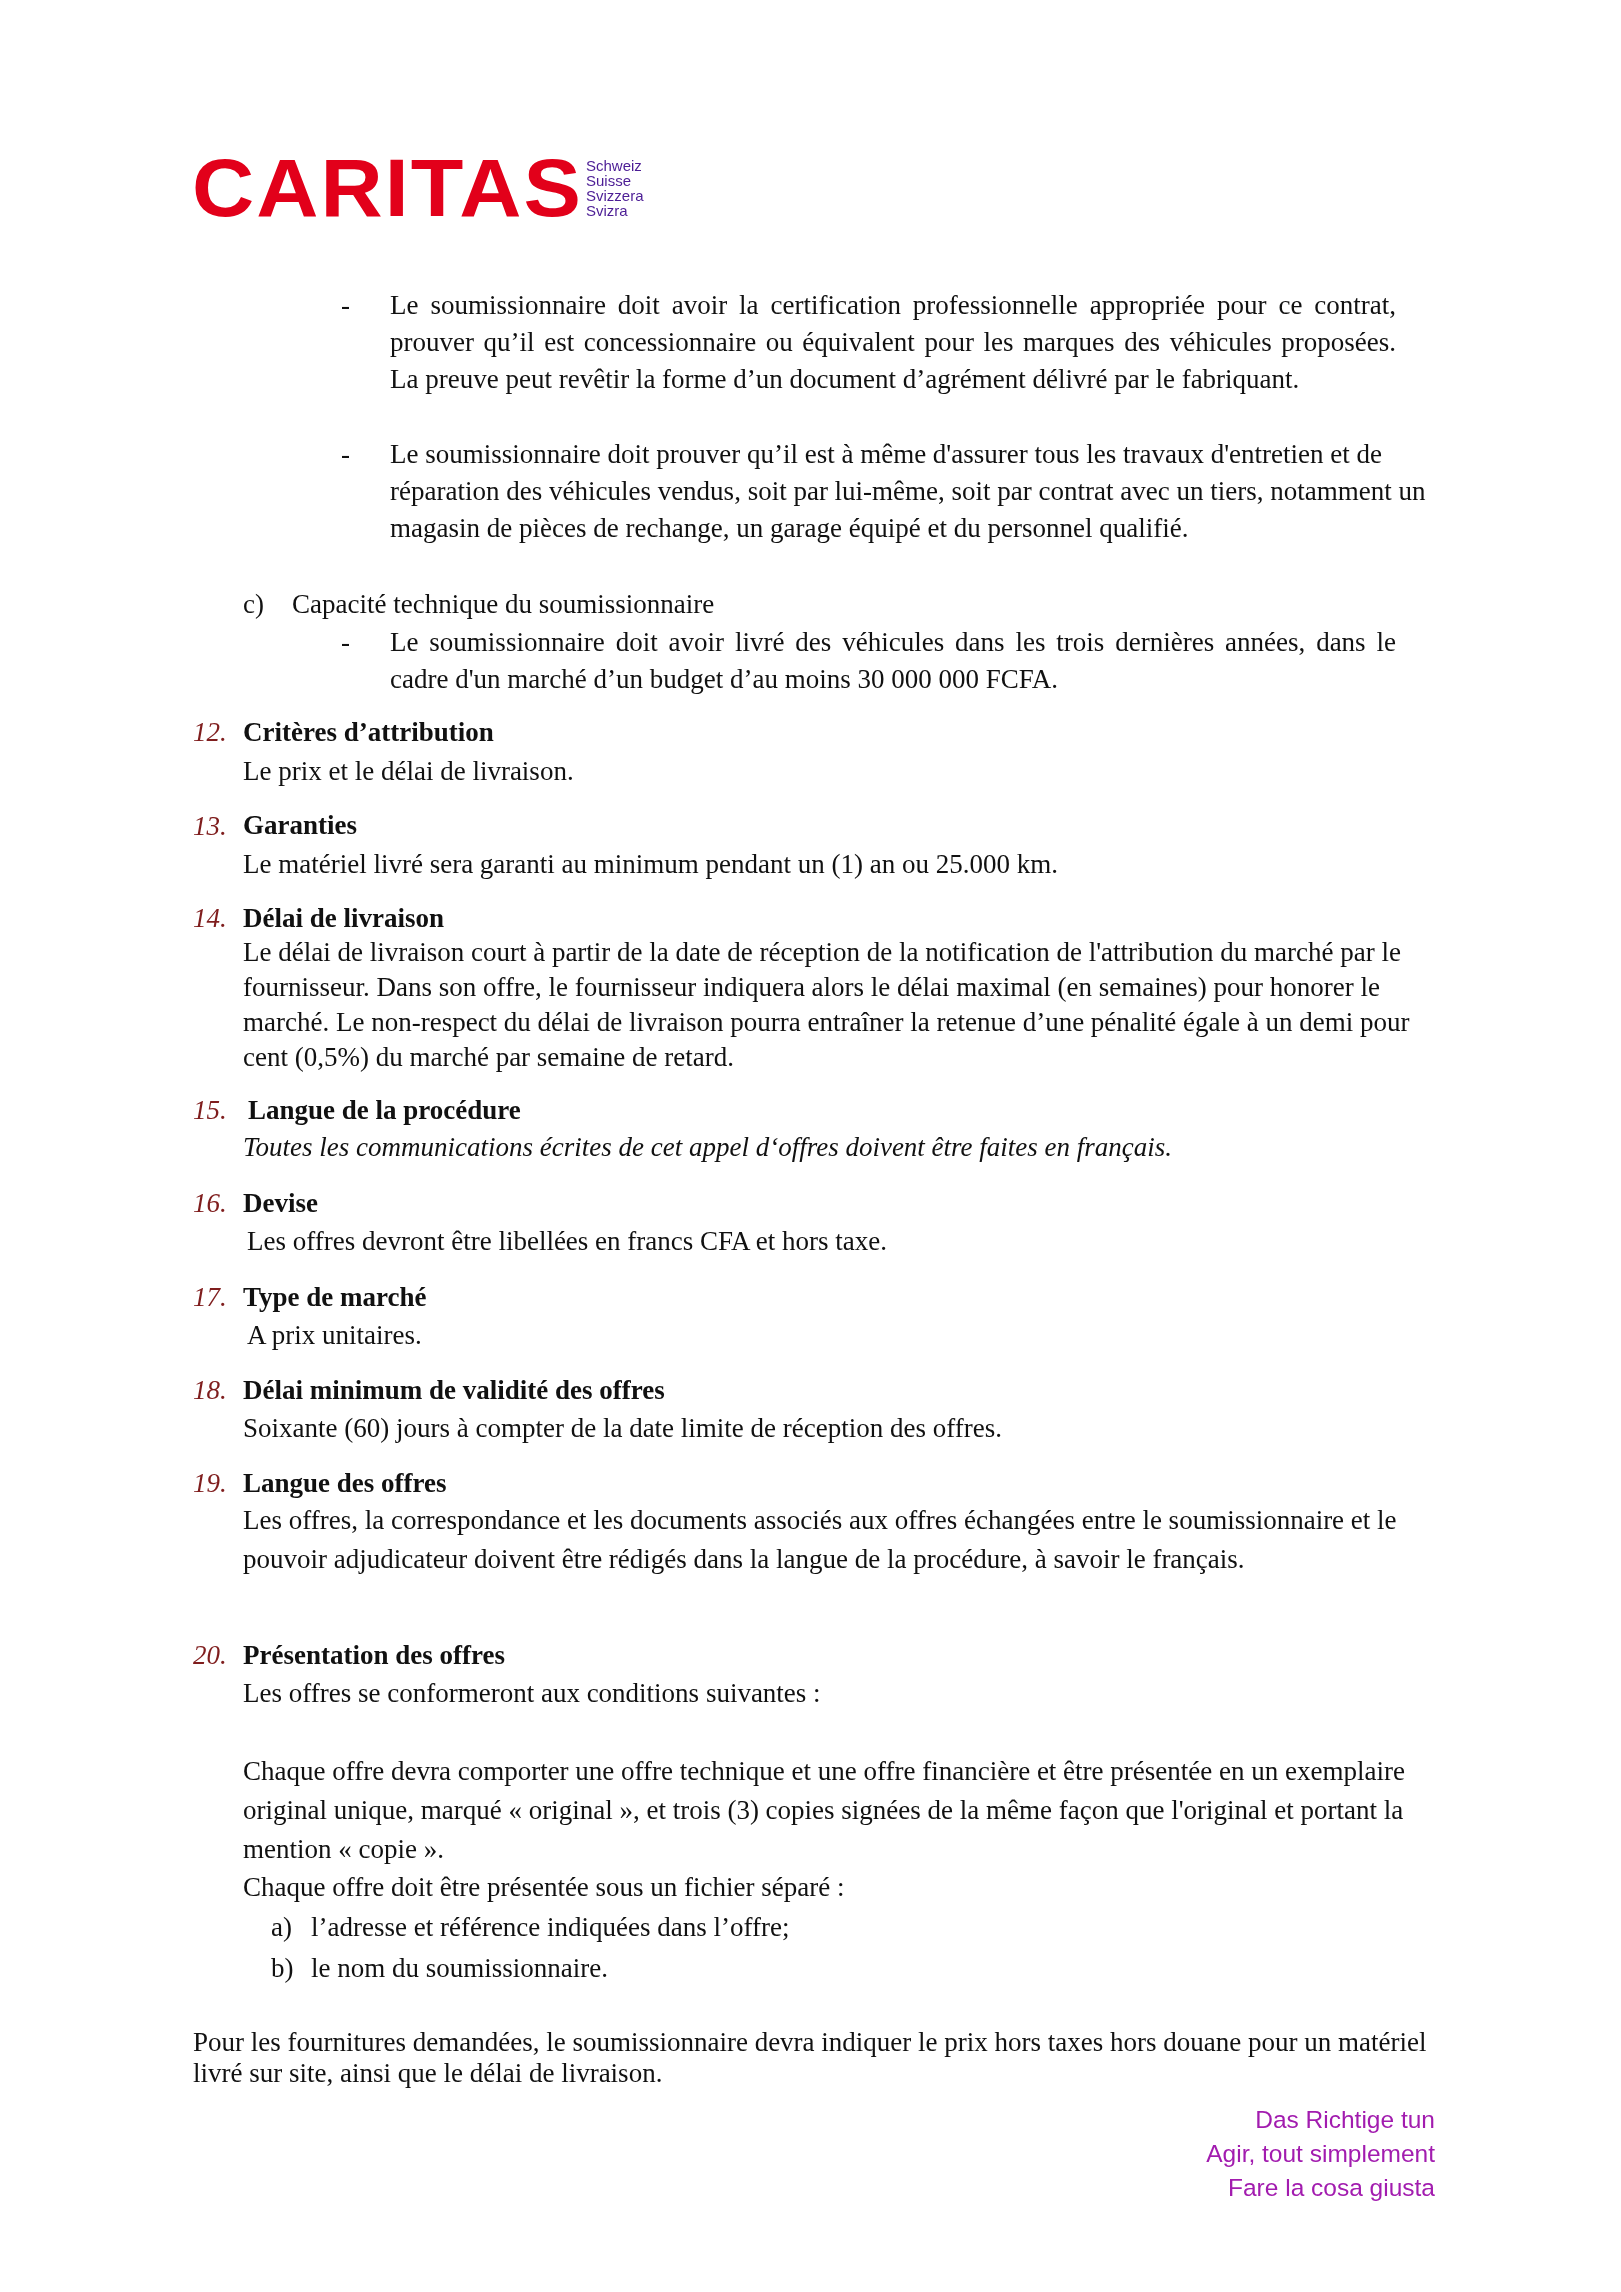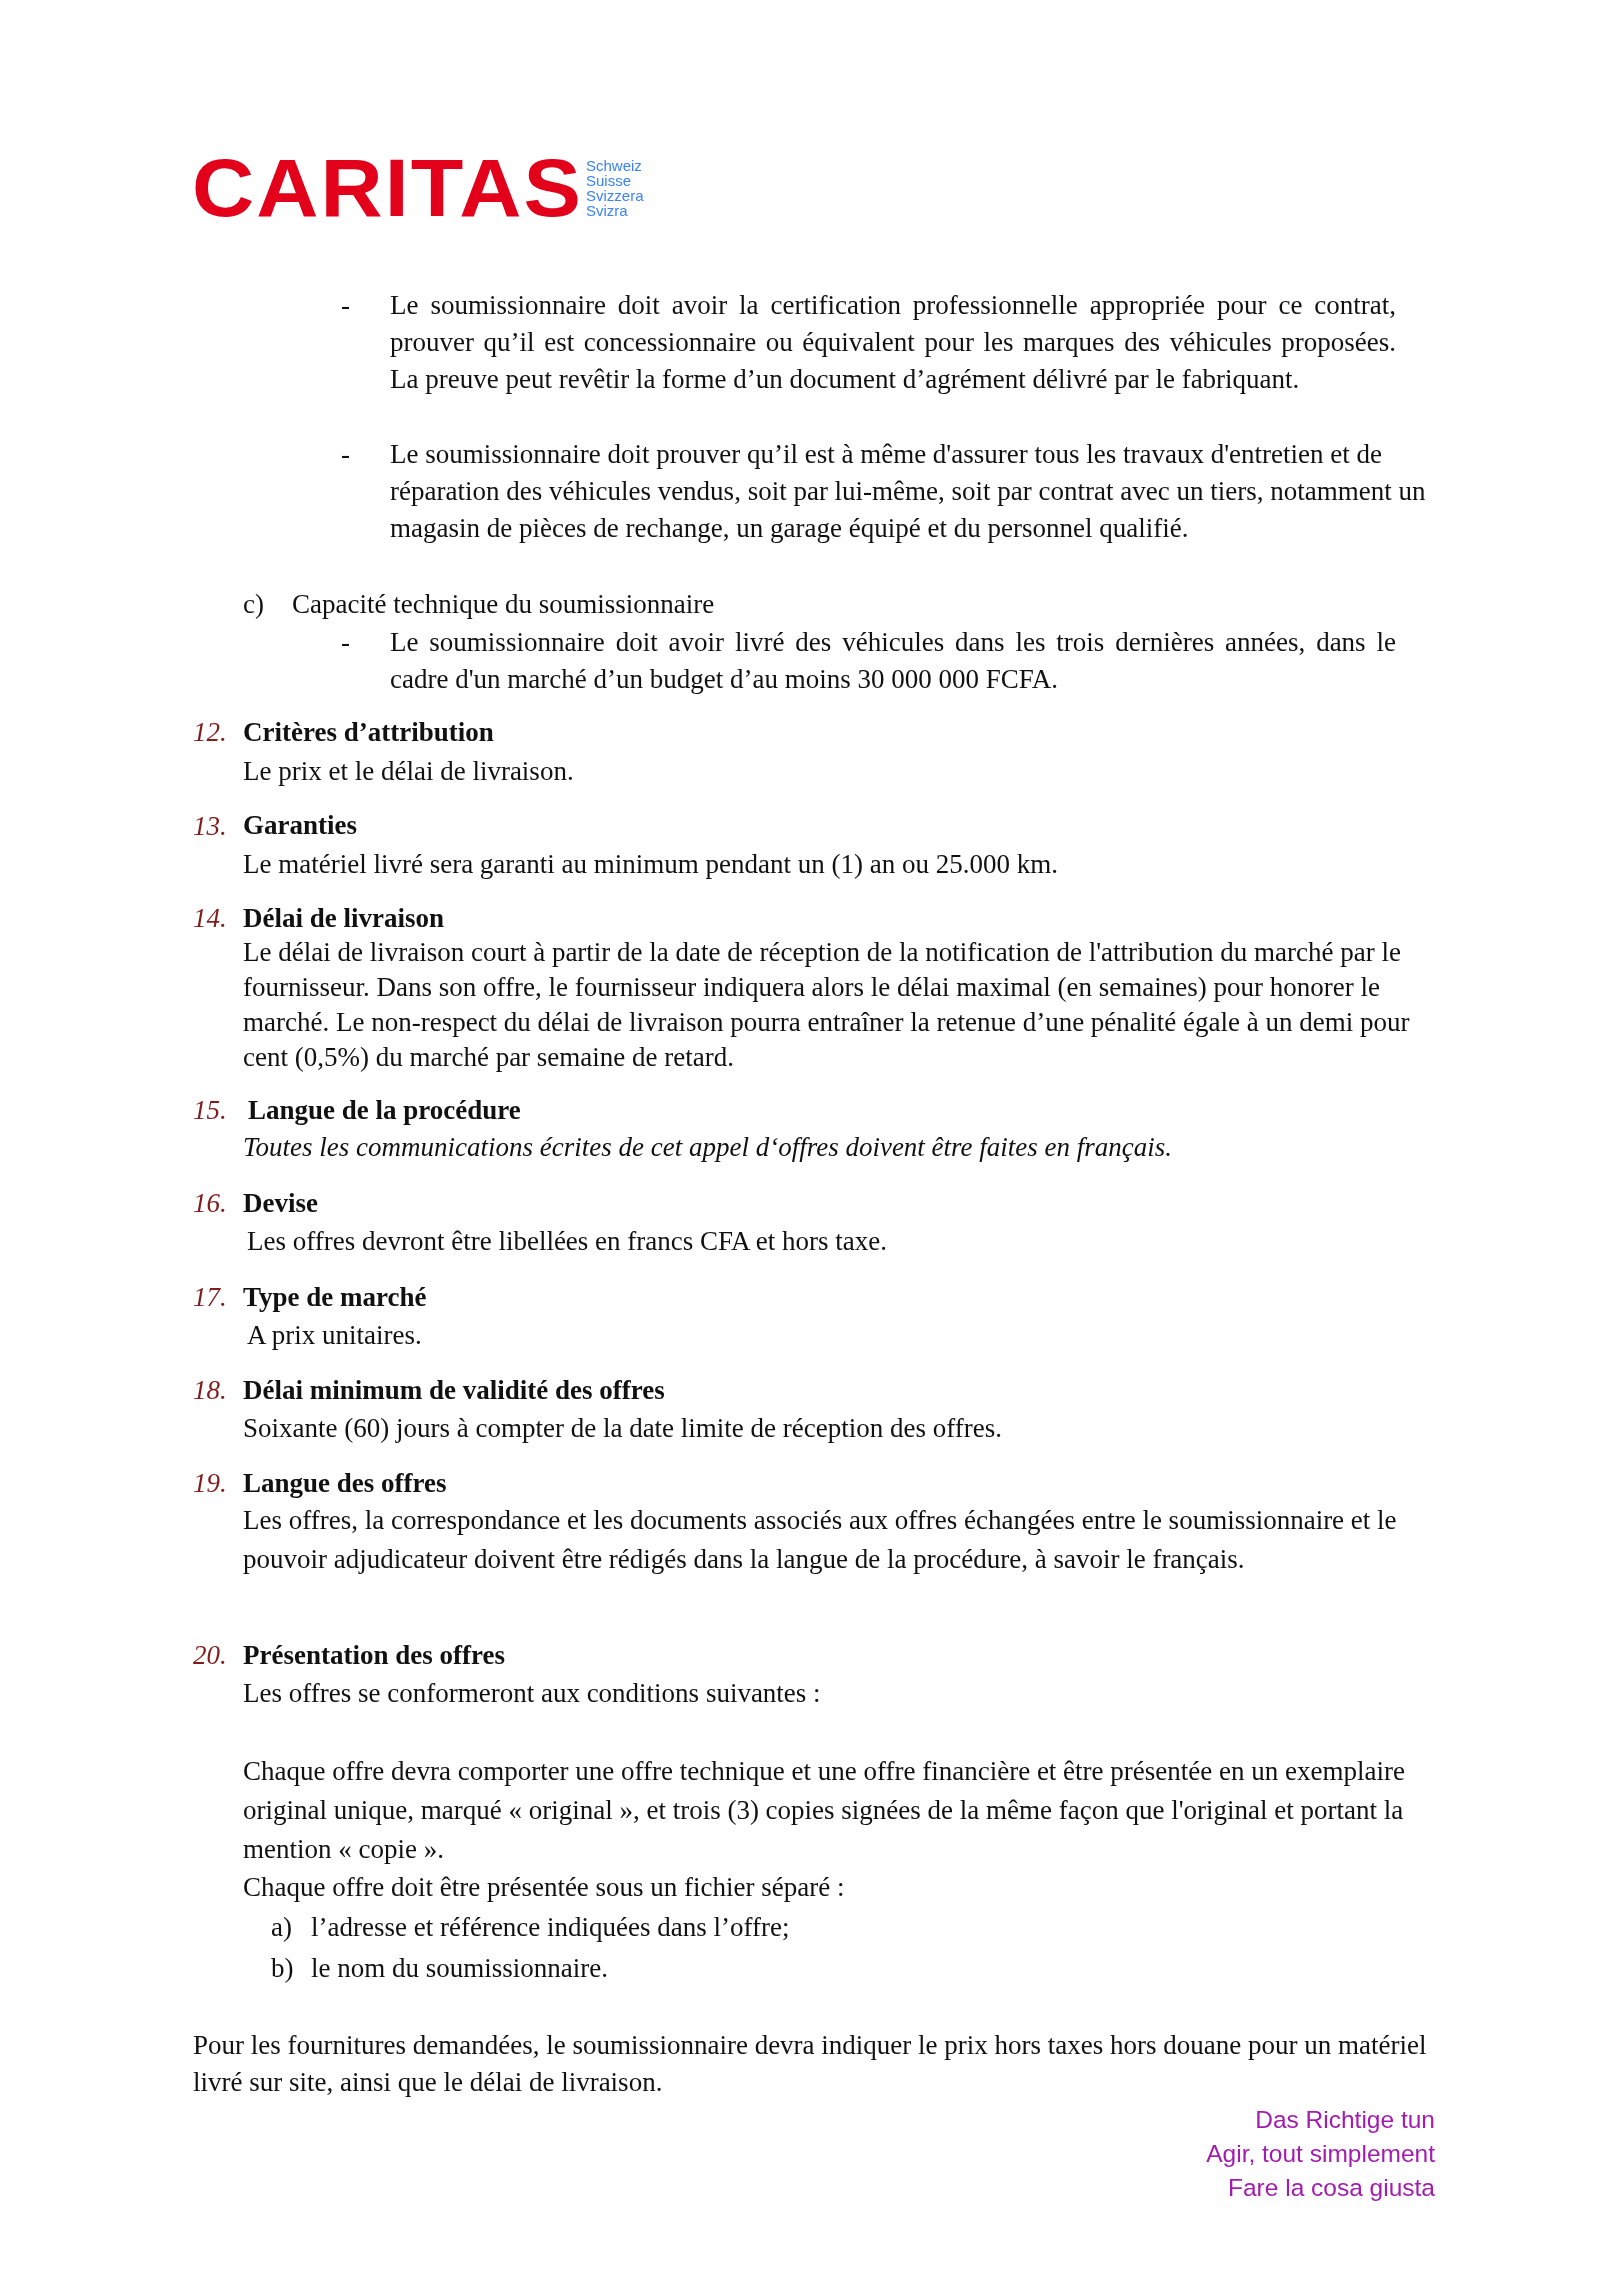--- a/index.html
+++ b/index.html
@@ -2,21 +2,21 @@
 <html><head>
 <meta charset="utf-8">
 <style>
   html, body { margin:0; padding:0; background:#ffffff; }
   body { width:1621px; height:2293px; position:relative; overflow:hidden;
          font-family:"Liberation Serif", "DejaVu Serif", serif; color:#111; }
   .logo { position:absolute; left:192px; top:147px; display:flex; align-items:center; }
   .logo-word { font-family:"Liberation Sans", sans-serif; font-weight:bold; color:#e2001a;
                font-size:82px; letter-spacing:2px; line-height:1; transform:scaleX(1.05); transform-origin:left; }
   .logo-langs { margin-left:21.6px; font-family:"Liberation Sans", sans-serif; font-size:15px;
-                line-height:15px; color:#3b82f6; }
+                line-height:15px; color:#4c1d95; }
   .txt { position:absolute; font-size:27px; line-height:37px; }
   .just { text-align:justify; }
   .bul { position:absolute; font-size:27px; }
   .num { position:absolute; font-size:27px; font-style:italic; color:#7f1d1d; }
   .head { position:absolute; font-size:27px; font-weight:bold; }
   .ital { font-style:italic; }
   .slogan { position:absolute; right:186px; text-align:right; font-family:"Liberation Sans", sans-serif;
             font-size:24.5px; line-height:34px; color:#a21caf; }
 </style>
 </head>
@@ -78,20 +78,20 @@
 <div class="num" style="left:193px; top:1640px;">20.</div>
 <div class="head" style="left:243px; top:1640px;">Présentation des offres</div>
 <div class="txt" style="left:243px; top:1675px; width:1157px;">Les offres se conformeront aux conditions suivantes :</div>
 <div class="txt" style="left:243px; top:1752px; width:1196px; line-height:39px;">Chaque offre devra comporter une offre technique et une offre financière et être présentée en un exemplaire original unique, marqué « original », et trois (3) copies signées de la même façon que l'original et portant la mention « copie ».</div>
 <div class="txt" style="left:243px; top:1869px; width:1157px;">Chaque offre doit être présentée sous un fichier séparé :</div>
 <div class="txt" style="left:271px; top:1909px;">a)</div>
 <div class="txt" style="left:311px; top:1909px; width:1078px;">l’adresse et référence indiquées dans l’offre;</div>
 <div class="txt" style="left:271px; top:1950px;">b)</div>
 <div class="txt" style="left:311px; top:1950px; width:1078px;">le nom du soumissionnaire.</div>
 
-<div class="txt" style="left:193px; top:2027px; width:1245px; line-height:37px;">Pour les fournitures demandées, le soumissionnaire devra indiquer le prix hors taxes hors douane pour un matériel livré sur site, ainsi que le délai de livraison.</div>
+<div class="txt" style="left:193px; top:2027px; width:1245px; line-height:31px;">Pour les fournitures demandées, le soumissionnaire devra indiquer le prix hors taxes hors douane pour un matériel livré sur site, ainsi que le délai de livraison.</div>
 
 <div class="slogan" style="top:2103px;">
   <div>Das Richtige tun</div>
   <div>Agir, tout simplement</div>
   <div>Fare la cosa giusta</div>
 </div>
 
 
 </body></html>

